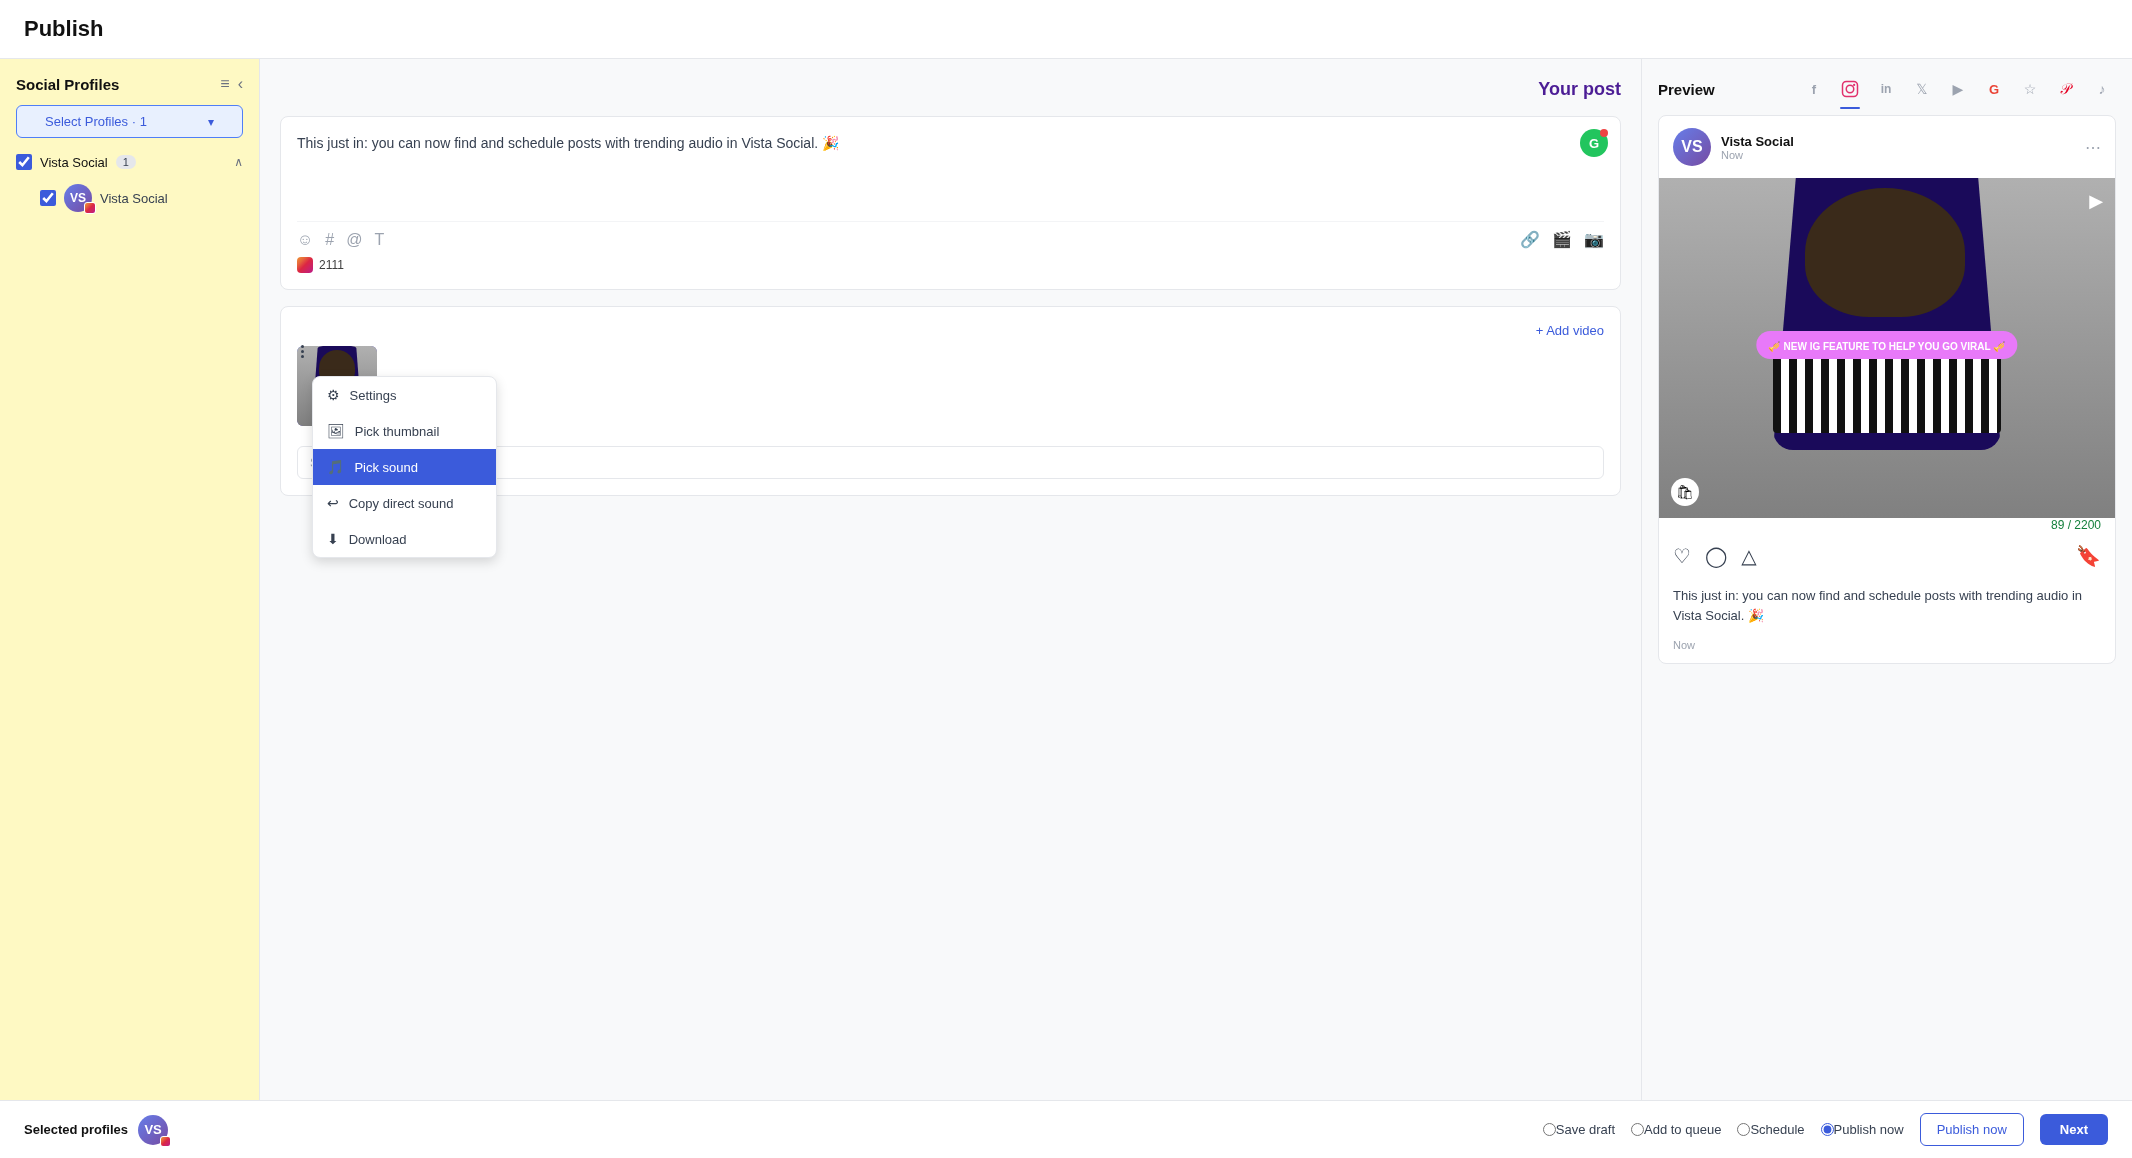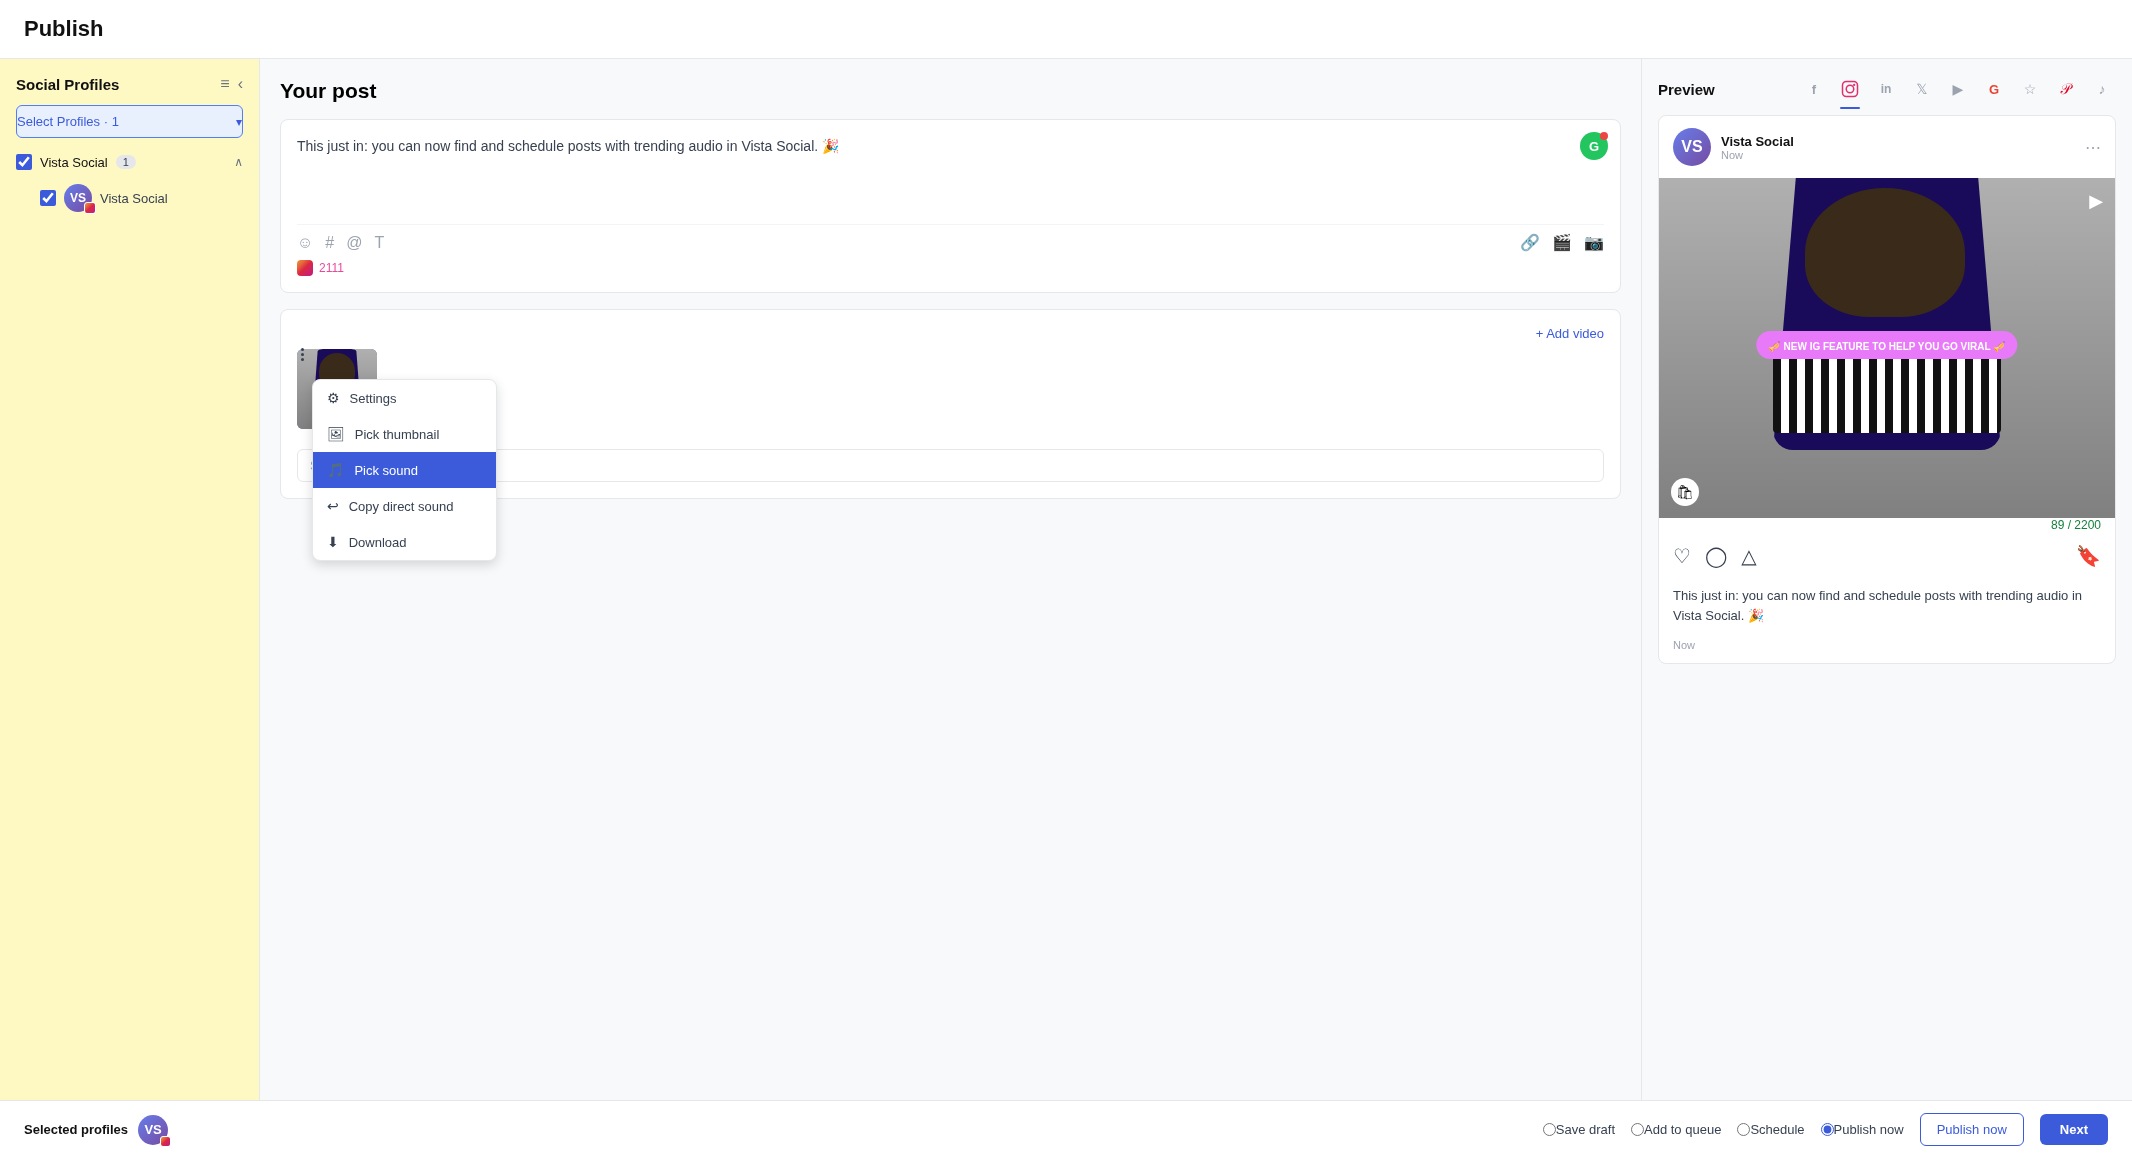--- a/index.html
+++ b/index.html
@@ -14,21 +14,21 @@
     
     .main-layout { display: flex; flex: 1; overflow: hidden; }
 
     
     .sidebar { width: 260px; background: #fef9c3; border-right: 1px solid #e5e7eb; display: flex; flex-direction: column; padding: 16px; }
     .sidebar-header { display: flex; align-items: center; justify-content: space-between; margin-bottom: 12px; }
     .sidebar-title { font-size: 15px; font-weight: 600; color: #111; }
     .sidebar-icons { display: flex; gap: 8px; }
     .sidebar-icon-btn { background: none; border: none; cursor: pointer; color: #6b7280; font-size: 16px; }
 
-    .select-profiles-dropdown { display: flex; align-items: center; justify-content: space-between; background: #e8f0fe; border: 1px solid #4f7ef7; border-radius: 6px; padding: 8px 0; cursor: pointer; margin-bottom: 16px; }
+    .select-profiles-dropdown { display: flex; align-items: center; justify-content: space-between; background: #e8f0fe; border: 1px solid #4f7ef7; border-radius: 6px; padding: 8px 28px; cursor: pointer; margin-bottom: 16px; }
     .select-profiles-text { color: #3b5bdb; font-size: 13px; font-weight: 500; }
     .dropdown-arrow { color: #3b5bdb; font-size: 12px; }
 
     .profile-group { display: flex; flex-direction: column; }
     .profile-group-header { display: flex; align-items: center; justify-content: space-between; margin-bottom: 8px; }
     .profile-group-left { display: flex; align-items: center; gap: 8px; }
     .profile-checkbox { width: 16px; height: 16px; accent-color: #3b5bdb; cursor: pointer; }
     .profile-group-name { font-size: 13px; font-weight: 500; color: #111; }
     .profile-count-badge { background: #e5e7eb; border-radius: 10px; padding: 1px 7px; font-size: 11px; color: #374151; }
     .profile-collapse { background: none; border: none; cursor: pointer; color: #6b7280; font-size: 12px; }
@@ -36,34 +36,34 @@
     .profile-item { display: flex; align-items: center; gap: 8px; padding: 6px 0 6px 24px; }
     .profile-avatar-circle { width: 28px; height: 28px; border-radius: 50%; background: linear-gradient(135deg, #667eea, #764ba2); display: flex; align-items: center; justify-content: center; font-size: 12px; color: #fff; font-weight: 600; position: relative; }
     .ig-badge { position: absolute; bottom: -2px; right: -4px; width: 12px; height: 12px; background: linear-gradient(135deg, #f09433, #e6683c, #dc2743, #cc2366, #bc1888); border-radius: 3px; border: 1px solid #fff; }
     .profile-name { font-size: 13px; color: #374151; }
 
     
     .content-area { flex: 1; display: flex; overflow: hidden; }
 
     
     .post-editor { flex: 1; padding: 20px; background: #f8f9fa; overflow-y: auto; border-right: 1px solid #e5e7eb; }
-    .post-editor-title { font-size: 21px; font-weight: 600; color: #000000; margin-bottom: 16px; }
+    .post-editor-title { font-size: 18px; font-weight: 600; color: #4c1d95; margin-bottom: 16px; text-align: right; }
 
     .post-text-area { background: #fff; border: 1px solid #e5e7eb; border-radius: 8px; padding: 16px; margin-bottom: 16px; position: relative; }
     .post-text-content { font-size: 14px; color: #374151; line-height: 1.5; min-height: 80px; }
     .grammar-badge { position: absolute; top: 12px; right: 12px; width: 28px; height: 28px; background: #22c55e; border-radius: 50%; display: flex; align-items: center; justify-content: center; color: #fff; font-size: 13px; font-weight: 700; }
     .notification-dot { width: 8px; height: 8px; background: #ef4444; border-radius: 50%; position: absolute; top: 0; right: 0; }
 
     .post-toolbar { display: flex; align-items: center; gap: 12px; padding: 8px 0; border-top: 1px solid #f3f4f6; margin-top: 8px; }
     .toolbar-icon { color: #9ca3af; cursor: pointer; font-size: 16px; }
     .toolbar-spacer { flex: 1; }
 
     .char-count { display: flex; align-items: center; gap: 6px; }
     .ig-icon-small { width: 16px; height: 16px; background: linear-gradient(135deg, #f09433, #e6683c, #dc2743, #cc2366, #bc1888); border-radius: 4px; }
-    .char-num { font-size: 12px; color: #ec4899; }
+    .char-num { font-size: 12px; color: #404040; }
 
     
     .media-section { background: #fff; border: 1px solid #e5e7eb; border-radius: 8px; padding: 16px; position: relative; margin-bottom: 16px; }
     .add-video-btn { display: flex; align-items: center; gap: 6px; color: #3b5bdb; font-size: 13px; cursor: pointer; float: right; }
     .media-thumb { width: 80px; height: 80px; border-radius: 6px; background: linear-gradient(135deg, #667eea, #764ba2); overflow: hidden; position: relative; flex-shrink: 0; }
     .three-dot-btn { position: absolute; top: -5px; left: -5px; width: 20px; height: 20px; cursor: pointer; color: #374151; display: flex; flex-direction: column; justify-content: center; align-items: center; gap: 2px; }
     .dot { width: 3px; height: 3px; background: #374151; border-radius: 50%; }
 
     
     .context-menu { position: absolute; top: 30px; left: 15px; background: #fff; border: 1px solid #e5e7eb; border-radius: 8px; box-shadow: 0 4px 12px rgba(0,0,0,0.15); z-index: 100; width: 185px; overflow: hidden; }

